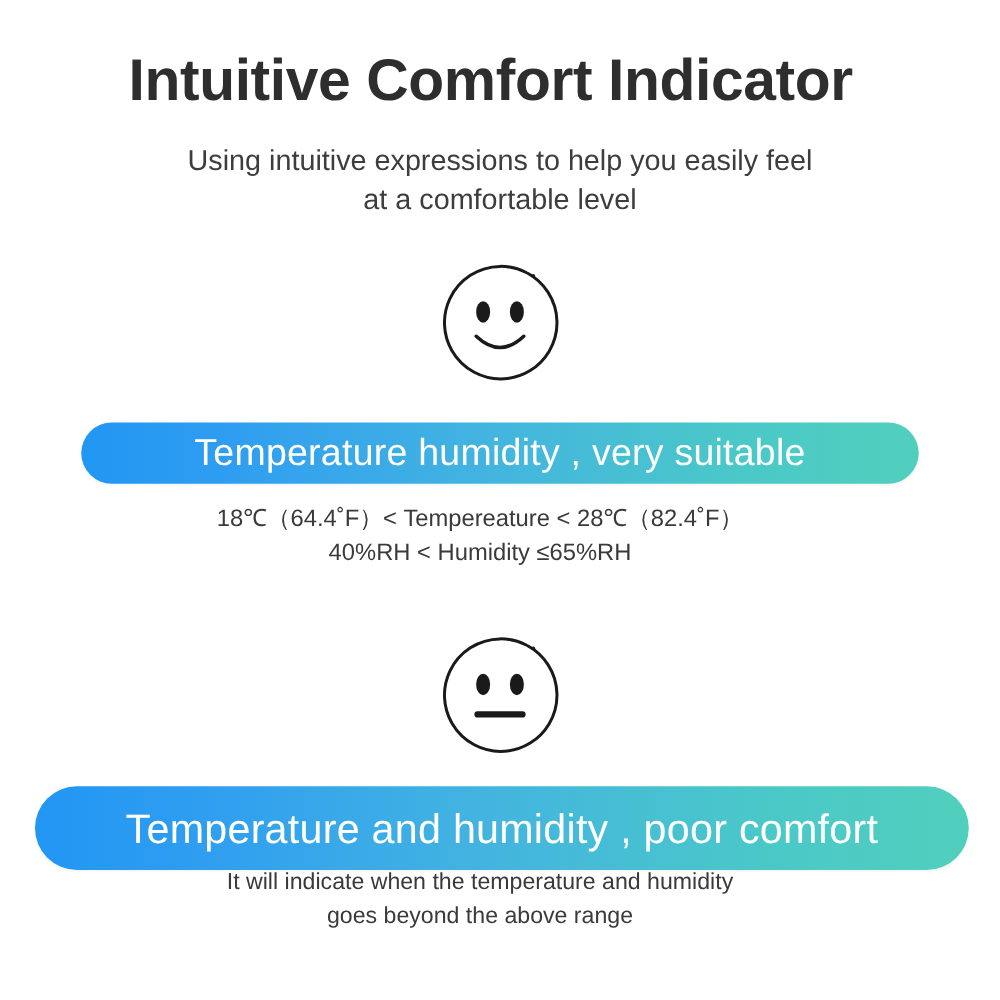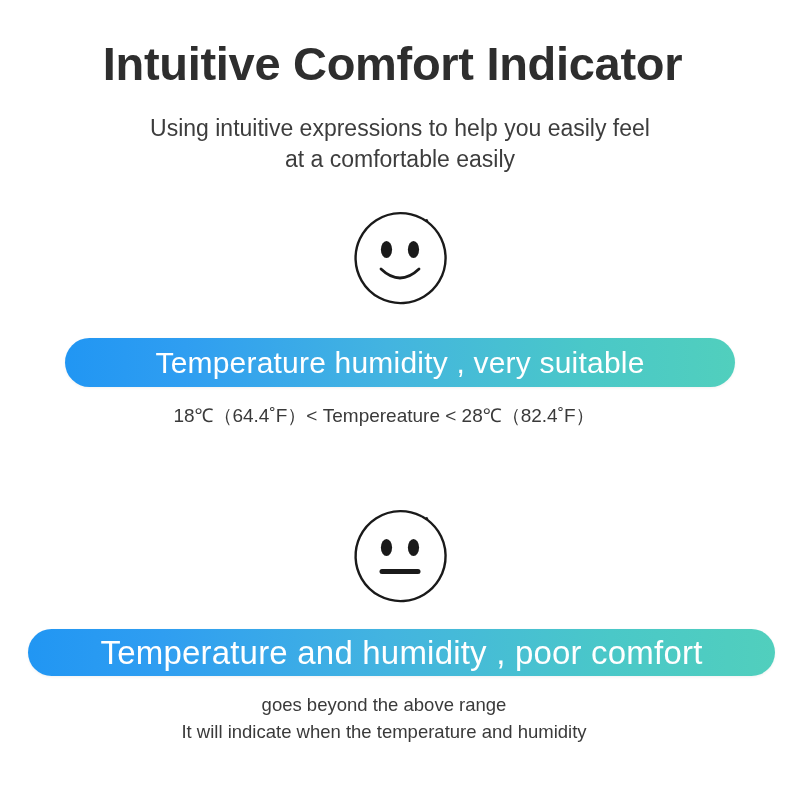--- a/index.html
+++ b/index.html
@@ -76,21 +76,21 @@
     left: 65px;
     top: 338px;
     width: 670px;
     height: 49px;
     font-size: 30px;
   }
   .pill-2 {
     left: 28px;
     top: 629px;
     width: 747px;
-    height: 47px;
+    height: 67px;
     font-size: 33px;
   }
   .pill-label {
     font-weight: normal;
     letter-spacing: 0.2px;
   }
 
   
   .caption {
     position: absolute;
@@ -114,21 +114,21 @@
 </style>
 </head>
 <body>
 
 <div class="page">
 
   <div class="title">Intuitive Comfort Indicator</div>
 
   <div class="subtitle">
     <span>Using intuitive expressions to help you easily feel</span>
-    <span>at a comfortable easily</span>
+    <span>at a comfortable level</span>
   </div>
 
   <div class="face face-happy">
     <svg viewBox="0 0 100 100" xmlns="http://www.w3.org/2000/svg">
 
       <path d="M 72.5 10.8
                A 45 45 0 1 1 71.0 10.0" fill="none" stroke="#1a1a1a" stroke-width="2.4" stroke-linecap="round"></path>
 
       <circle cx="76.6" cy="12.6" r="1.5" fill="#1a1a1a"></circle>
 
@@ -138,36 +138,37 @@
       <path d="M 31 61 Q 50 79 69 61" fill="none" stroke="#1a1a1a" stroke-width="2.8" stroke-linecap="round"></path>
     </svg>
   </div>
 
   <div class="pill pill-1">
     <span class="pill-label">Temperature humidity , very suitable</span>
   </div>
 
   <div class="caption caption-1">
     <span>18℃（64.4˚F）&lt; Tempereature &lt; 28℃（82.4˚F）</span>
+    <span>40%RH &lt; Humidity ≤65%RH</span>
   </div>
 
   <div class="face face-neutral">
     <svg viewBox="0 0 100 100" xmlns="http://www.w3.org/2000/svg">
       <path d="M 72.5 10.8
                A 45 45 0 1 1 71.0 10.0" fill="none" stroke="#1a1a1a" stroke-width="2.4" stroke-linecap="round"></path>
       <circle cx="76.6" cy="12.6" r="1.5" fill="#1a1a1a"></circle>
       <ellipse cx="36.5" cy="41.5" rx="5.6" ry="8.6" fill="#1a1a1a"></ellipse>
       <ellipse cx="63.5" cy="41.5" rx="5.6" ry="8.6" fill="#1a1a1a"></ellipse>
 
       <path d="M 32 65.5 L 68 65.5" fill="none" stroke="#1a1a1a" stroke-width="5" stroke-linecap="round"></path>
     </svg>
   </div>
 
   <div class="pill pill-2">
     <span class="pill-label">Temperature and humidity , poor comfort</span>
   </div>
 
   <div class="caption caption-2">
+    <span>It will indicate when the temperature and humidity</span>
     <span>goes beyond the above range</span>
-    <span>It will indicate when the temperature and humidity</span>
   </div>
 
 </div>
 
 </body></html>

